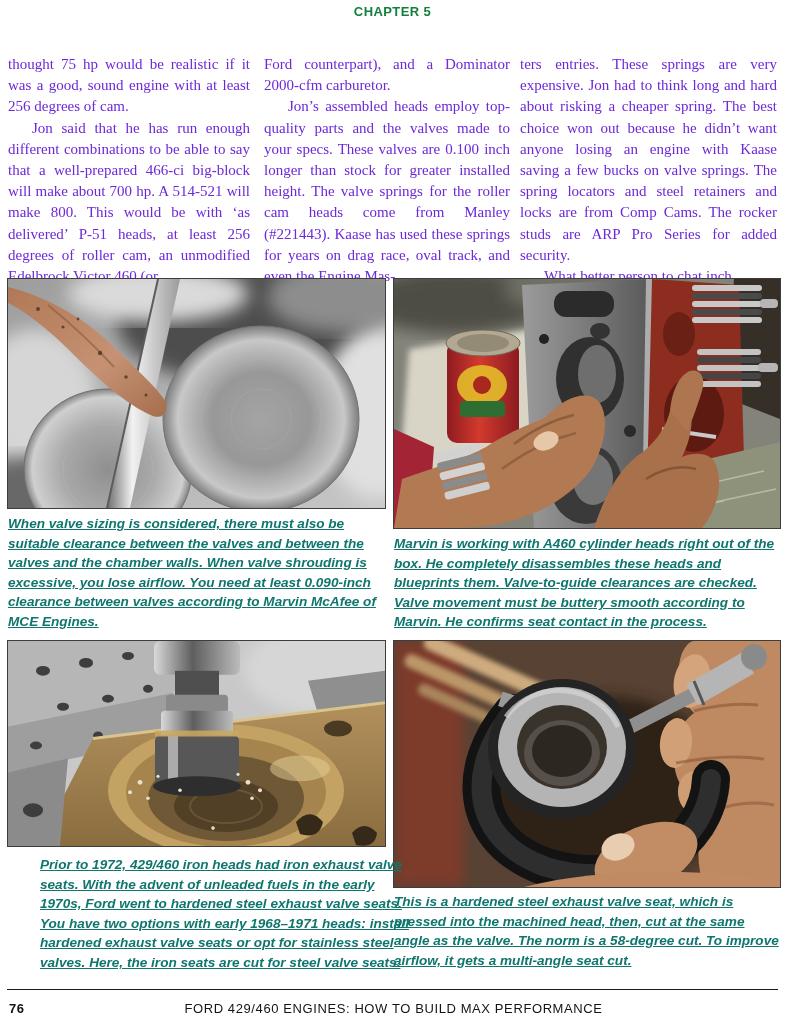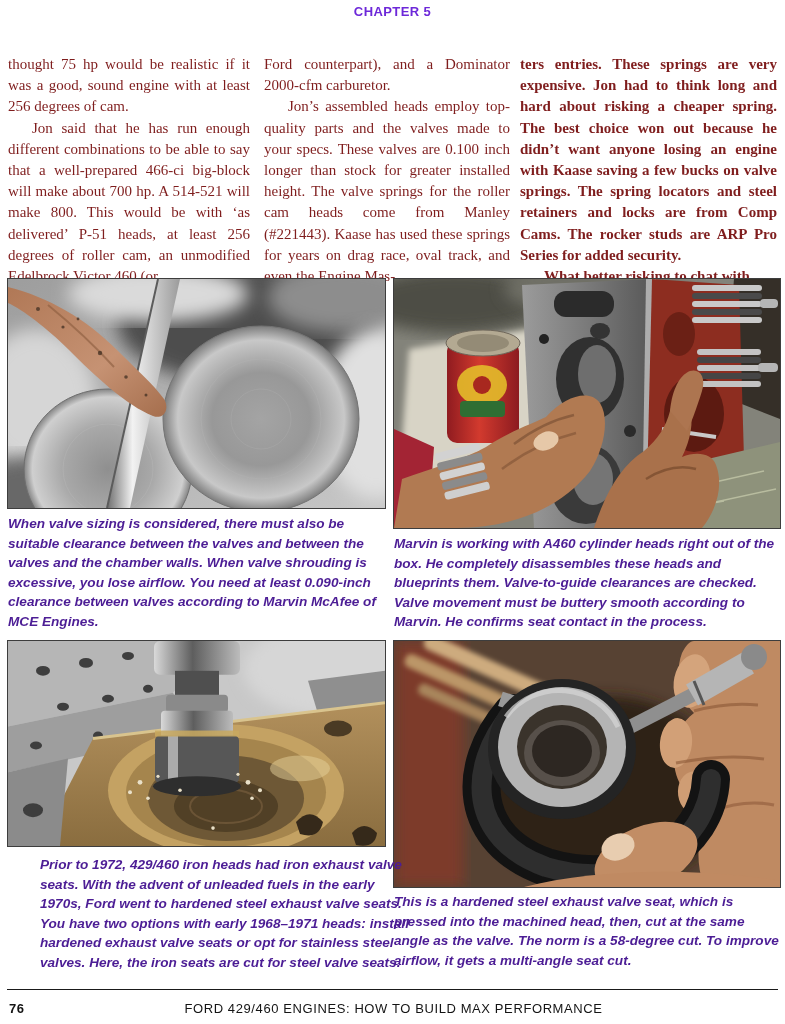--- a/index.html
+++ b/index.html
@@ -1,37 +1,37 @@
 <!DOCTYPE html>
 <html><head>
 <meta charset="utf-8">
 <style>
   html,body { margin:0; padding:0; background:#ffffff; }
   .page { position:relative; width:785px; height:1024px; background:#ffffff; overflow:hidden;
           font-family:"Liberation Sans", sans-serif; color:#141414; }
 
   .header { position:absolute; top:4px; left:0; width:100%; text-align:center;
-            font-weight:bold; font-size:13px; letter-spacing:.4px; color:#6d28d9; }
+            font-weight:bold; font-size:13px; letter-spacing:.4px; color:#15803d; }
 
   .columns { position:absolute; left:8px; top:54px; width:769px; display:flex; }
   .col { font-family:"Liberation Serif", serif; font-size:15px; line-height:21.2px;
-         text-align:justify; color:#7f1d1d; }
+         text-align:justify; color:#6d28d9; }
   .col p { margin:0; }
   .col p.indent { text-indent:24px; }
-  .col1 { width:242px; } .gapA { width:14px; } .col2 { width:246px; } .gapB { width:10px; } .col3 { width:257px;font-weight:bold; }
+  .col1 { width:242px; } .gapA { width:14px; } .col2 { width:246px; } .gapB { width:10px; } .col3 { width:257px; }
 
   .photo { position:absolute; border:1px solid #3d3d3d; box-sizing:border-box; background:#9a9a9a; }
   .photo svg { display:block; width:100%; height:100%; }
   #photo1 { left:7px;   top:278px; width:379px; height:231px; }
   #photo2 { left:393px; top:278px; width:388px; height:251px; }
   #photo3 { left:7px;   top:640px; width:379px; height:207px; }
   #photo4 { left:393px; top:640px; width:388px; height:248px; }
 
   .caption { position:absolute; font-weight:bold; font-style:italic;
-             font-size:13.6px; line-height:19.6px; color:#4c1d95; }
+             font-size:13.6px; line-height:19.6px; color:#0f766e;text-decoration:underline; }
   #caption1 { left:8px;   top:514px; width:368px; }
   #caption2 { left:394px; top:534px; width:387px; }
   #caption3 { left:8px;   top:855px; width:374px;margin-left:32px; }
   #caption4 { left:394px; top:892px; width:387px; }
 
   .footer-rule { position:absolute; left:7px; top:989px; width:771px;
                  border-top:1.7px solid #1a1a1a; }
   .footer { position:absolute; left:1px; top:1001px; width:100%; height:20px; }
   .page-number { position:absolute; left:8px; top:0; font-weight:bold; font-size:13px; letter-spacing:.5px; }
   .footer-title { position:absolute; left:0; top:0; width:100%; text-align:center;
@@ -50,21 +50,21 @@
       <p class="indent">Jon said that he has run enough different combinations to be able to say that a well-prepared 466-ci big-block will make about 700 hp. A 514-521 will make 800. This would be with ‘as delivered’ P-51 heads, at least 256 degrees of roller cam, an unmodified Edelbrock Victor 460 (or</p>
     </div>
     <div class="gapA"></div>
     <div class="col col2">
       <p>Ford counterpart), and a Dominator 2000-cfm carburetor.</p>
       <p class="indent">Jon’s assembled heads employ top-quality parts and the valves made to your specs. These valves are 0.100 inch longer than stock for greater installed height. The valve springs for the roller cam heads come from Manley (#221443). Kaase has used these springs for years on drag race, oval track, and even the Engine Mas-</p>
     </div>
     <div class="gapB"></div>
     <div class="col col3">
       <p>ters entries. These springs are very expensive. Jon had to think long and hard about risking a cheaper spring. The best choice won out because he didn’t want anyone losing an engine with Kaase saving a few bucks on valve springs. The spring locators and steel retainers and locks are from Comp Cams. The rocker studs are ARP Pro Series for added security.</p>
-      <p class="indent">What better risking to chat with</p>
+      <p class="indent">What better person to chat inch</p>
     </div>
   </div>
 
   <div class="photo" id="photo1">
     <svg viewBox="0 0 377 229" preserveAspectRatio="none">
       <defs>
         <linearGradient id="p1bg" x1="0" y1="0" x2="1" y2="1">
           <stop offset="0" stop-color="#9d9d9d"></stop>
             <stop offset="1" stop-color="#c7c7c7"></stop>
         </linearGradient>

